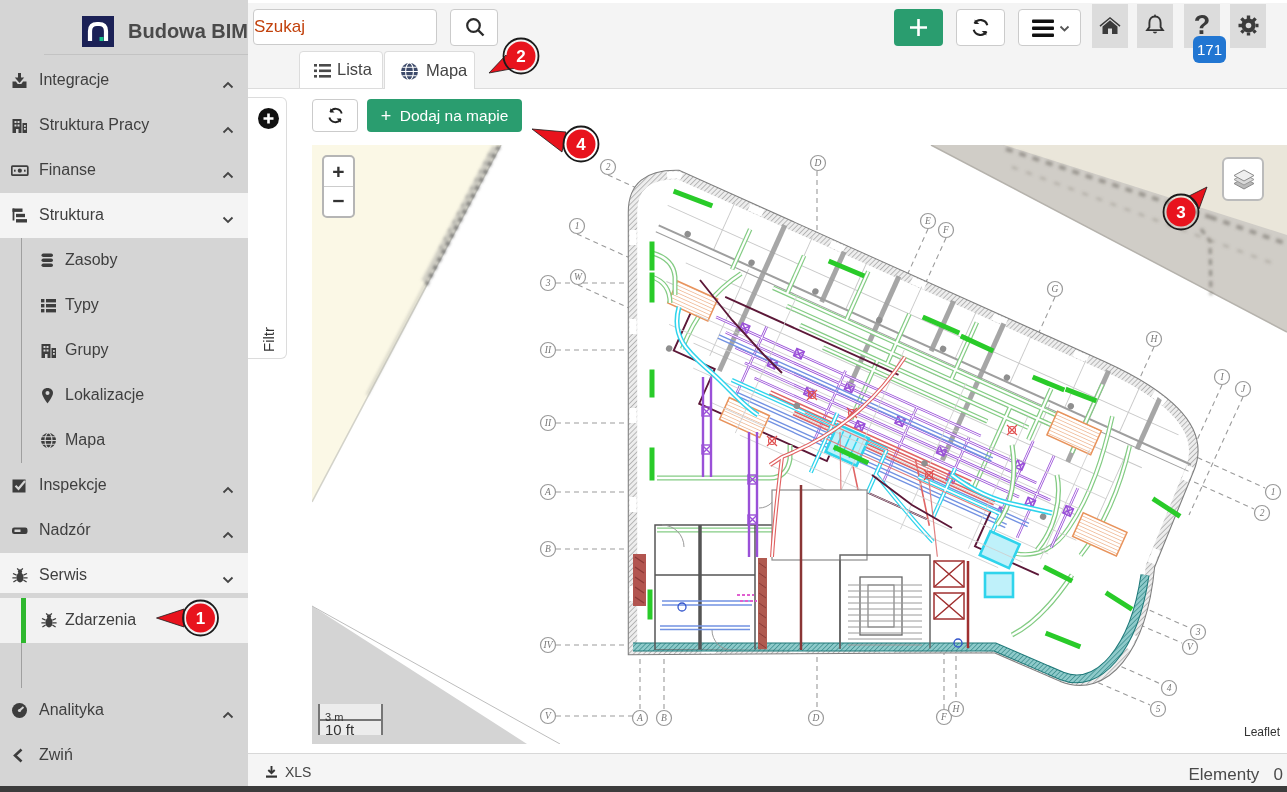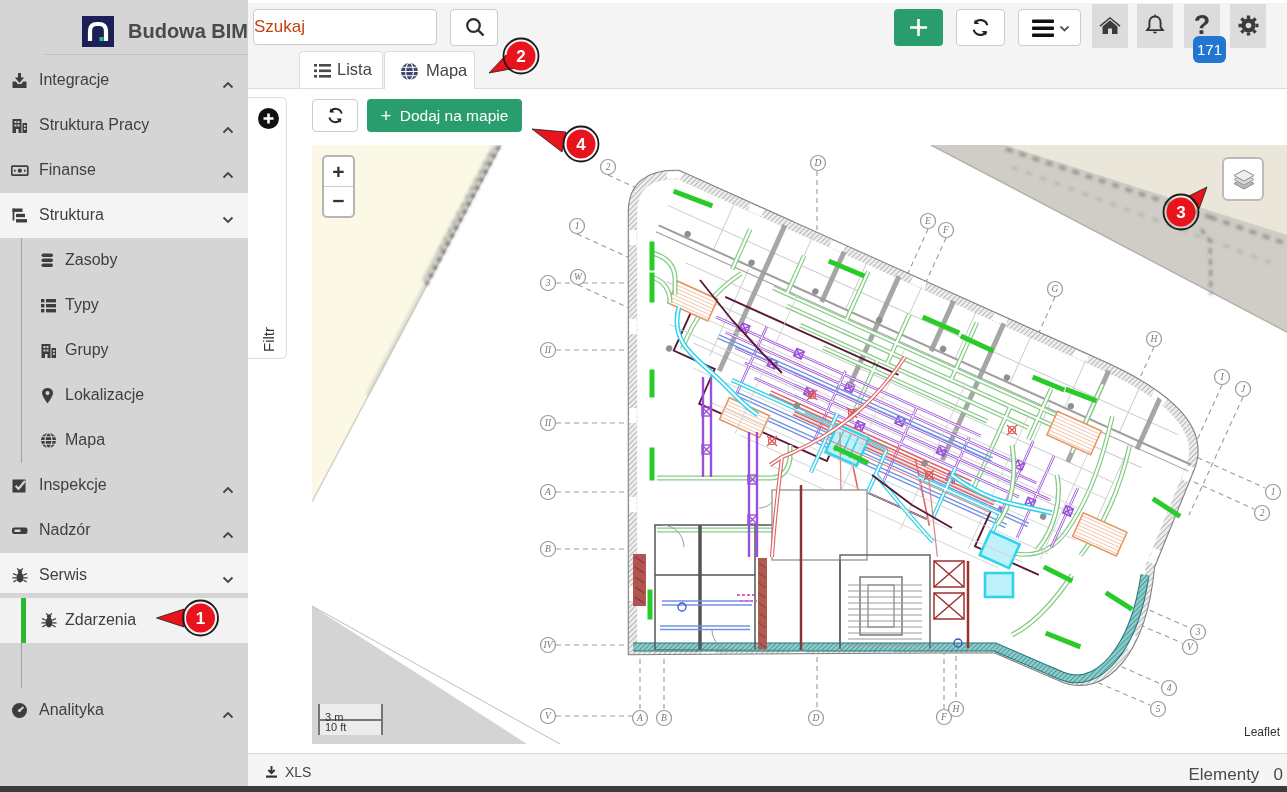--- a/index.html
+++ b/index.html
@@ -44,21 +44,21 @@
 #refresh2 { position:absolute; left:64px; top:10px; width:46px; height:33px; background:#fff; border:1px solid #cbcbcb; border-radius:4px; }
 #dodaj { position:absolute; left:119px; top:10px; width:155px; height:33px; background:#2a9d6f; border-radius:4px; color:#fff; font-size:15.5px; line-height:33px; text-align:center; }
 #map { position:absolute; left:64px; top:56px; width:975px; height:599px; background:#fff; overflow:hidden; }
 
 #zoomctl { position:absolute; left:10px; top:10px; width:33px; height:63px; background:#fff; border:2px solid #b5b5b5; border-radius:5px; }
 #zoomctl .zline { position:absolute; left:0; top:29px; width:29px; height:1px; background:#ccc; }
 .zglyph { position:absolute; width:29px; text-align:center; font-size:21px; font-weight:bold; color:#333; }
 #layersctl { position:absolute; left:910px; top:12px; width:42px; height:44px; background:#fff; border:2px solid #bbb; border-radius:6px; }
 #scalectl { position:absolute; left:6px; top:559px; width:65px; height:30px; }
 #scalectl .s1 { position:absolute; left:0; top:0; width:65px; height:17px; background:rgba(255,255,255,.55); border-left:2px solid #757575; border-right:2px solid #757575; border-bottom:2px solid #757575; font-size:11px; color:#333; padding:7px 0 0 5px; }
-#scalectl .s2 { position:absolute; left:0; top:17px; width:65px; height:14px; background:rgba(255,255,255,.55); border-left:2px solid #757575; border-right:2px solid #757575; font-size:11px; color:#333; padding:0 0 0 5px; }
+#scalectl .s2 { position:absolute; left:0; top:17px; width:65px; height:14px; background:rgba(255,255,255,.55); border-left:2px solid #757575; border-right:2px solid #757575; font-size:15px; color:#333; padding:0 0 0 5px; }
 #attrib { position:absolute; right:0px; top:578px; background:rgba(255,255,255,.75); font-size:12px; color:#333; padding:2px 7px 3px 5px; }
 
 #bottombar { position:absolute; left:248px; top:753px; width:1039px; height:39px; background:#f5f5f5; border-top:1px solid #d8d8d8; }
 #xls { position:absolute; left:17px; top:10px; font-size:14px; color:#444; }
 #elementy { position:absolute; right:4px; top:11px; font-size:17px; color:#4a4a4a; }
 #darkstrip { position:absolute; left:0; top:786px; width:1287px; height:6px; background:#3c3c3c; }
 #balloons { position:absolute; left:0; top:0; width:1287px; height:792px; pointer-events:none; }
 .icsvg { display:block; }
 </style>
 </head>
@@ -224,20 +224,26 @@
  <div class="mi" style="top:688px">
         <span class="ic"><svg width="17" height="17">
             <circle cx="8.5" cy="8.5" r="7.5" fill="#3d3d3d"></circle>
             <path d="M8.5 8.5 12.5 5" stroke="#d5d5d5" stroke-width="2"></path>
             <circle cx="8.5" cy="8.5" r="1.6" fill="#d5d5d5"></circle>
           </svg></span>
         <span class="txt">Analityka</span>
         <span class="chev"><svg width="12" height="8">
             <path d="M1.5 6.5 6 2l4.5 4.5" stroke="#444" stroke-width="1.8" fill="none"></path>
           </svg></span>
+      </div>
+ <div class="mi" style="top:733px">
+        <span class="ic"><svg width="14" height="17">
+            <path d="M10.5 2.5 4 8.5l6.5 6" stroke="#3d3d3d" stroke-width="2.6" fill="none"></path>
+          </svg></span>
+        <span class="txt">Zwiń</span>
       </div>
 </div>
 <div id="topwhite"></div>
 <div id="topbar">
  <div id="search">Szukaj</div>
  <div class="wbtn" id="searchbtn">
         <svg class="icsvg" style="margin:6px 0 0 13px" width="22" height="23">
           <circle cx="9.5" cy="9.5" r="6.3" stroke="#2b2b2b" stroke-width="2.2" fill="none"></circle>
           <path d="M14 14l5.5 5.5" stroke="#2b2b2b" stroke-width="2.4"></path>
         </svg>

